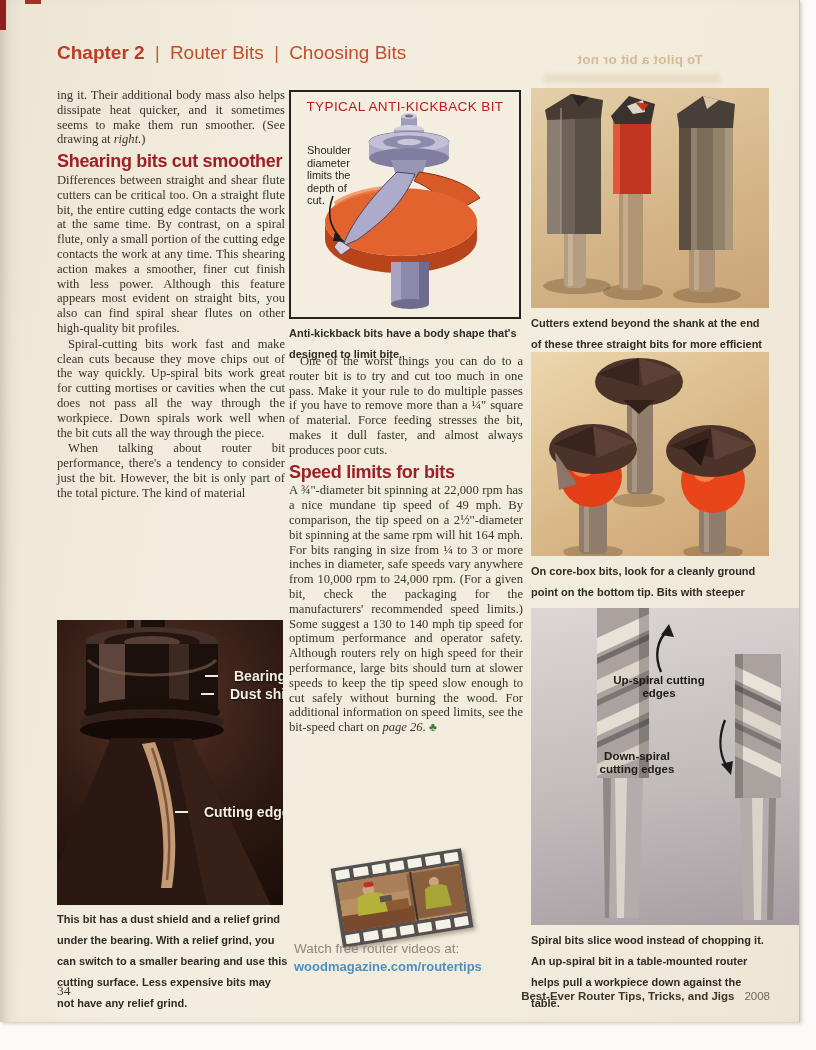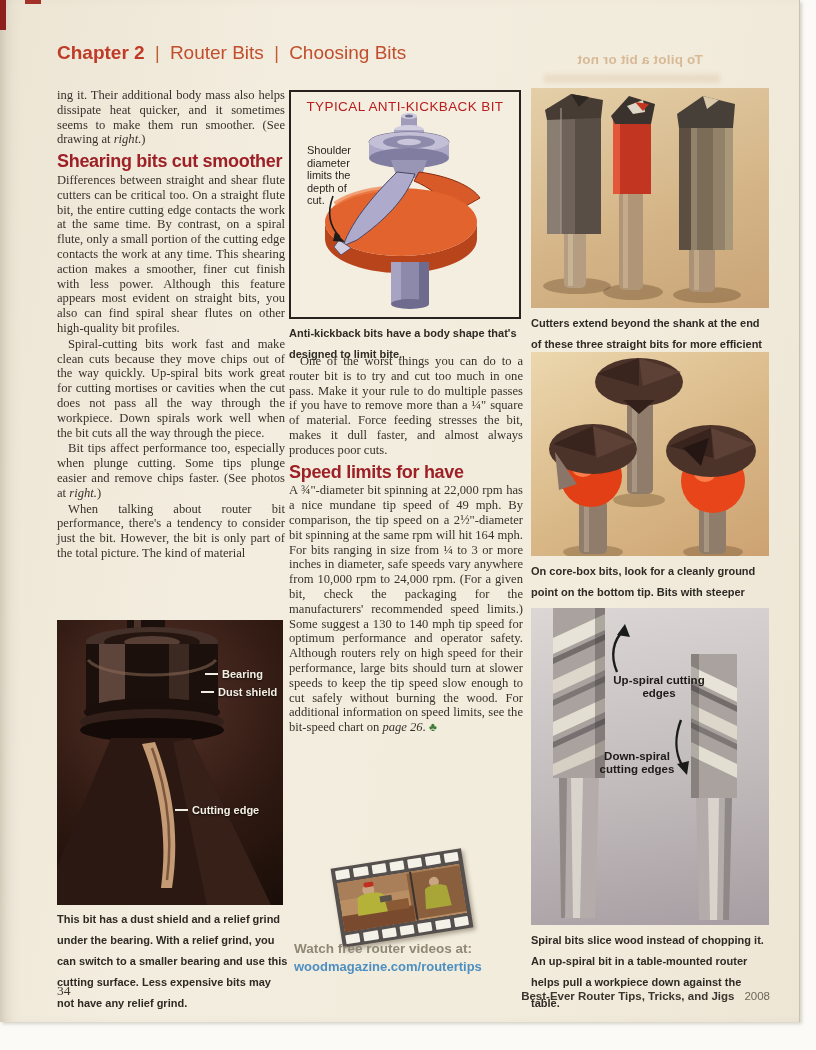--- a/index.html
+++ b/index.html
@@ -54,39 +54,39 @@
   .diagram-callout{position:absolute;left:16px;top:52px;width:54px;
     font-size:11px;line-height:12.6px;color:#2a2620;}
   .diagram svg{position:absolute;left:0;top:0;}
   
   .photo{position:absolute;overflow:hidden;}
   .photo-straight{left:531px;top:88px;width:238px;height:220px;
     background:linear-gradient(160deg,#e4cfa8 0%,#d5b689 55%,#c9a476 100%);}
   .photo-corebox{left:531px;top:352px;width:238px;height:204px;
     background:linear-gradient(150deg,#ecd7ae 0%,#d9b887 55%,#cda273 100%);}
   .photo-spiral{left:531px;top:608px;width:238px;height:317px;
-    background:linear-gradient(170deg,#dcd6d5 0%,#c2bbbc 55%,#a69ea2 100%);}
+    background:linear-gradient(170deg,#dcd6d5 0%,#c2bbbc 55%,#a69ea2 100%);padding-left:44px;}
   .photo-closeup{left:57px;top:620px;width:226px;height:285px;
     background:radial-gradient(circle at 45% 28%,#563329 0%,#301a12 55%,#190d08 100%);}
   .spiral-label{position:absolute;font-size:11.5px;font-weight:bold;line-height:13px;
     color:#1d1a17;text-align:center;}
   .callout{position:absolute;display:flex;align-items:center;gap:4px;}
   .callout .cl-line{width:13px;height:1.5px;background:#f1ede3;}
-  .callout .cl-text{color:#f4f0e6;font-size:11px;font-weight:bold;white-space:nowrap;
-    text-shadow:0 1px 2px rgba(0,0,0,.7);}
+  .callout .cl-text{color:#f4f0e6;font-size:14px;font-weight:bold;white-space:nowrap;
+    text-shadow:0 1px 2px rgba(0,0,0,.7);margin-left:12px;}
   
   .film{position:absolute;left:336px;top:858px;width:132px;height:80px;
     transform:rotate(-9deg);background:#55504e;box-shadow:2px 3px 4px rgba(90,75,55,.45);}
   .film .holes{position:absolute;left:4px;right:4px;height:9px;display:flex;gap:4px;}
   .film .holes.top{top:3px;} .film .holes.bottom{bottom:3px;}
   .film .holes div{flex:1;background:#f4f1e8;border-radius:1px;}
   .film .frame-area{position:absolute;left:4px;right:4px;top:15px;bottom:15px;overflow:hidden;}
   
   .promo{position:absolute;left:294px;top:940px;width:232px;line-height:17.5px;}
-  .promo .promo-text{font-size:13.5px;font-weight:bold;color:#8f8876;}
+  .promo .promo-text{font-size:13.5px;font-weight:normal;color:#8f8876;}
   .promo .promo-link{font-size:13px;font-weight:bold;color:#4d8fc0;}
   .tree{color:#3e7c38;font-size:12px;}
   
   .page-num{position:absolute;left:57px;top:983px;font-family:"Liberation Serif","DejaVu Serif",serif;
     font-size:13.5px;color:#3c372e;}
   .page-footer{position:absolute;left:430px;top:986px;width:340px;text-align:right;}
   .page-footer .ft-title{font-size:11.5px;font-weight:bold;color:#3a352d;}
   .page-footer .ft-year{font-size:11.5px;color:#6e6758;margin-left:10px;}
   i{font-style:italic;}
 </style>
@@ -106,21 +106,20 @@
     <span>Router Bits</span>
     <span class="ch-sep">|</span>
     <span>Choosing Bits</span>
   </div>
 
   <div class="col-left serif">
     <p><span>ing it. Their additional body mass also helps dissipate heat quicker, and it sometimes seems to make them run smoother. (See drawing at </span><i>right.</i><span>)</span></p>
     <div class="red-head">Shearing bits cut smoother</div>
     <p>Differences between straight and shear flute cutters can be critical too. On a straight flute bit, the entire cutting edge contacts the work at the same time. By contrast, on a spiral flute, only a small portion of the cutting edge contacts the work at any time. This shearing action makes a smoother, finer cut finish with less power. Although this feature appears most evident on straight bits, you also can find spiral shear flutes on other high-quality bit profiles.</p>
     <p class="indent">Spiral-cutting bits work fast and make clean cuts because they move chips out of the way quickly. Up-spiral bits work great for cutting mortises or cavities when the cut does not pass all the way through the workpiece. Down spirals work well when the bit cuts all the way through the piece.</p>
-    <p class="indent"><span>Bit tips affect performance too, especially when plunge cutting. Some tips plunge easier and remove chips faster. (See photos at </span><i>right.</i><span>)</span></p>
     <p class="indent">When talking about router bit performance, there's a tendency to consider just the bit. However, the bit is only part of the total picture. The kind of material</p>
   </div>
 
   <div class="diagram">
     <svg width="228" height="225" viewBox="0 0 228 225">
       <g>
         <rect x="110" y="24" width="16" height="14" rx="2" fill="#a09cba"></rect>
         <ellipse cx="118" cy="24" rx="8" ry="3" fill="#cfcbe0"></ellipse>
         <ellipse cx="118" cy="24" rx="4" ry="1.6" fill="#716d8c"></ellipse>
         <ellipse cx="118" cy="38" rx="15" ry="5" fill="#d2cee2"></ellipse>
@@ -153,21 +152,21 @@
         <polygon points="44,140 54,150 42,149" fill="#1c1c1c"></polygon>
       </g>
     </svg>
     <div class="diagram-title">TYPICAL ANTI-KICKBACK BIT</div>
     <div class="diagram-callout">Shoulder diameter limits the depth of cut.</div>
   </div>
   <div class="cap cap-diagram">Anti-kickback bits have a body shape that's designed to limit bite.</div>
 
   <div class="col-mid-text serif">
     <p class="indent">One of the worst things you can do to a router bit is to try and cut too much in one pass. Make it your rule to do multiple passes if you have to remove more than a ¼" square of material. Force feeding stresses the bit, makes it dull faster, and almost always produces poor cuts.</p>
-    <div class="red-head">Speed limits for have</div>
+    <div class="red-head">Speed limits for bits</div>
     <p><span>A ¾"-diameter bit spinning at 22,000 rpm has a nice mundane tip speed of 49 mph. By comparison, the tip speed on a 2½"-diameter bit spinning at the same rpm will hit 164 mph. For bits ranging in size from ¼ to 3 or more inches in diameter, safe speeds vary anywhere from 10,000 rpm to 24,000 rpm. (For a given bit, check the packaging for the manufacturers' recommended speed limits.) Some suggest a 130 to 140 mph tip speed for optimum performance and operator safety. Although routers rely on high speed for their performance, large bits should turn at slower speeds to keep the tip speed slow enough to cut safely without burning the wood. For additional information on speed limits, see the bit-speed chart on </span><i>page 26</i><span>. </span><span class="tree">♣</span></p>
   </div>
 
   <div class="film">
     <div class="holes top">
       <div></div>
         <div></div>
         <div></div>
         <div></div>
         <div></div>

